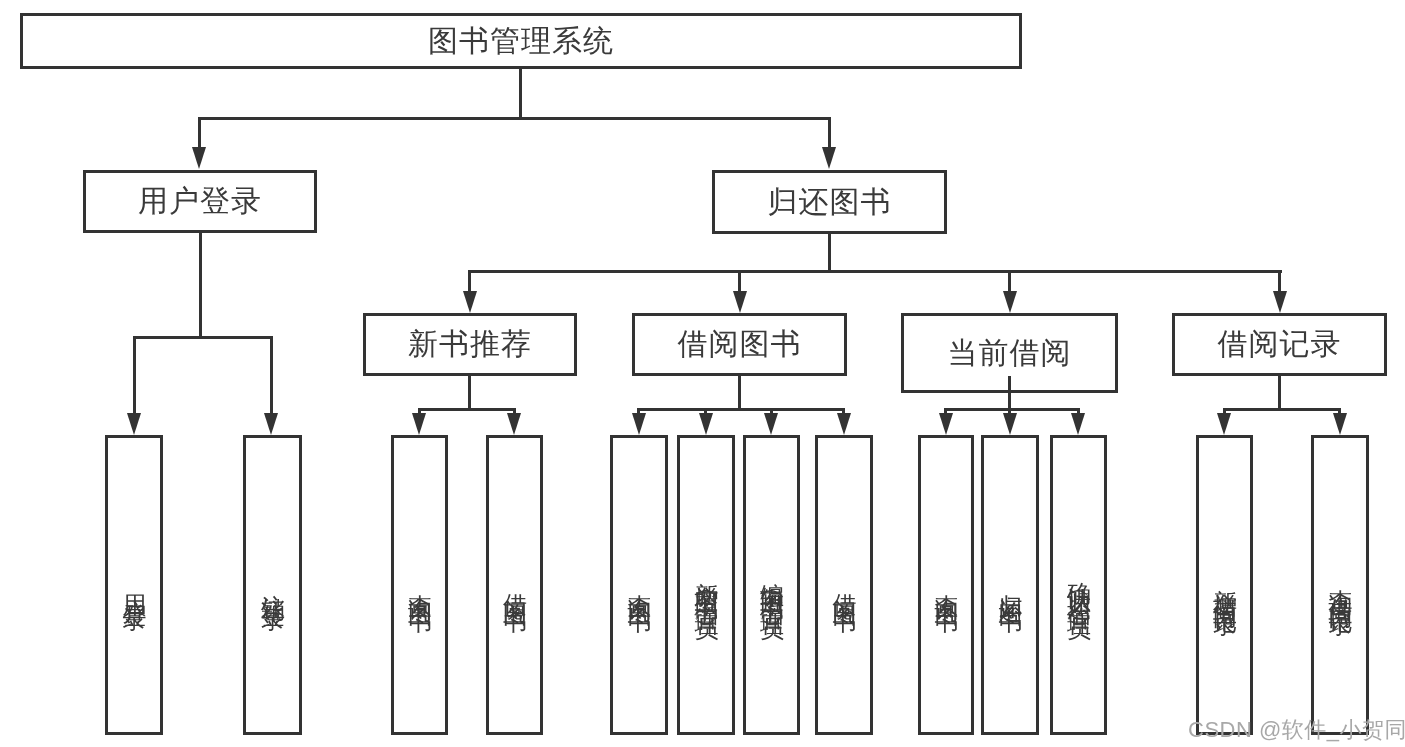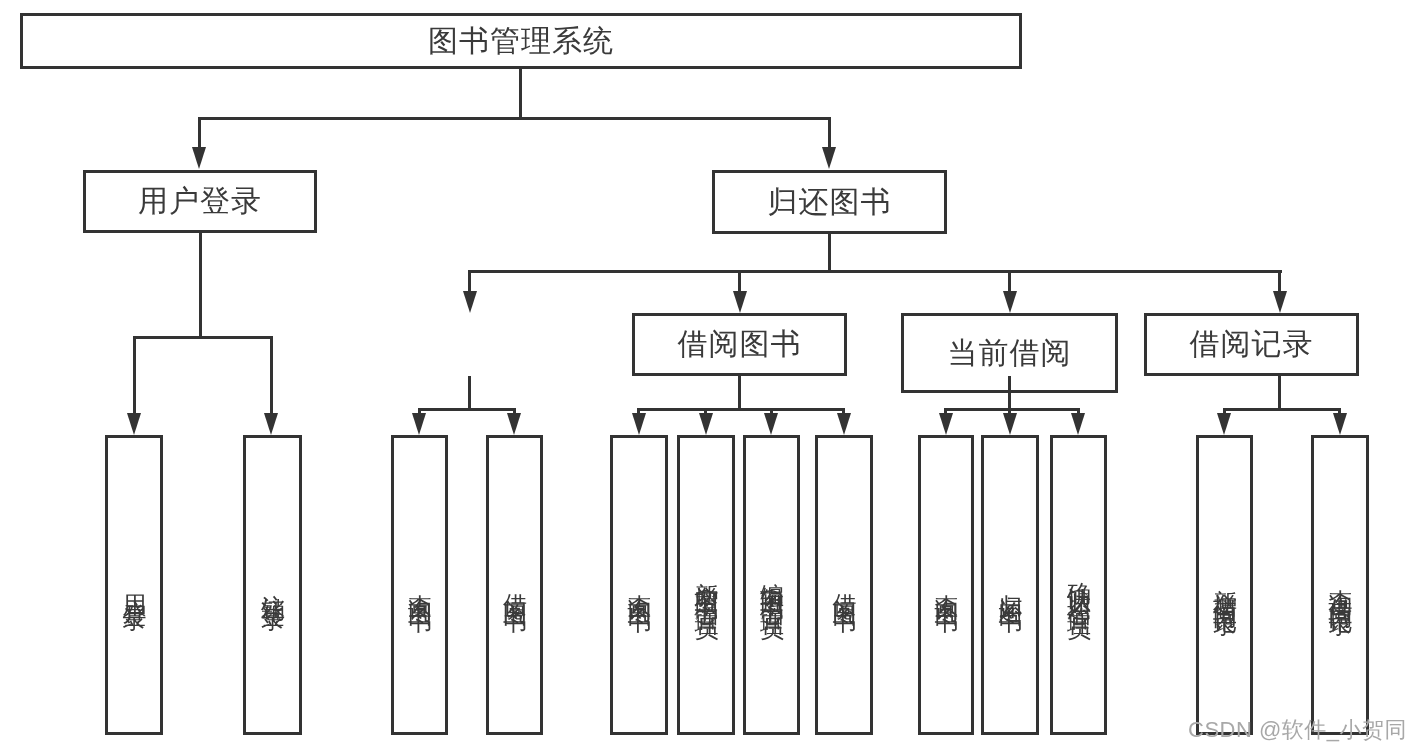--- a/index.html
+++ b/index.html
@@ -63,27 +63,30 @@
   <div class="hl" style="left:468px;top:270px;width:814px"></div>
   <div class="vl" style="left:468px;top:270px;height:24px"></div>
   <div class="arrow" style="left:463px;top:291px"></div>
   <div class="vl" style="left:738px;top:270px;height:24px"></div>
   <div class="arrow" style="left:733px;top:291px"></div>
   <div class="vl" style="left:1008px;top:270px;height:24px"></div>
   <div class="arrow" style="left:1003px;top:291px"></div>
   <div class="vl" style="left:1278px;top:270px;height:24px"></div>
   <div class="arrow" style="left:1273px;top:291px"></div>
 
+  <div class="box h" style="left:363px;top:313px;width:214px;height:63px">
+    <span class="lbl">新书推荐</span>
+  </div>
   <div class="box h" style="left:632px;top:313px;width:215px;height:63px">
     <span class="lbl">借阅图书</span>
   </div>
   <div class="box h" style="left:901px;top:313px;width:217px;height:80px">
     <span class="lbl">当前借阅</span>
   </div>
-  <div class="box h" style="left:1144px;top:313px;width:215px;height:63px">
+  <div class="box h" style="left:1172px;top:313px;width:215px;height:63px">
     <span class="lbl">借阅记录</span>
   </div>
 
   <div class="vl" style="left:468px;top:376px;height:34px"></div>
   <div class="hl" style="left:418px;top:408px;width:98px"></div>
   <div class="vl" style="left:418px;top:408px;height:10px"></div>
   <div class="arrow" style="left:412px;top:413px"></div>
   <div class="vl" style="left:513px;top:408px;height:10px"></div>
   <div class="arrow" style="left:507px;top:413px"></div>
 

